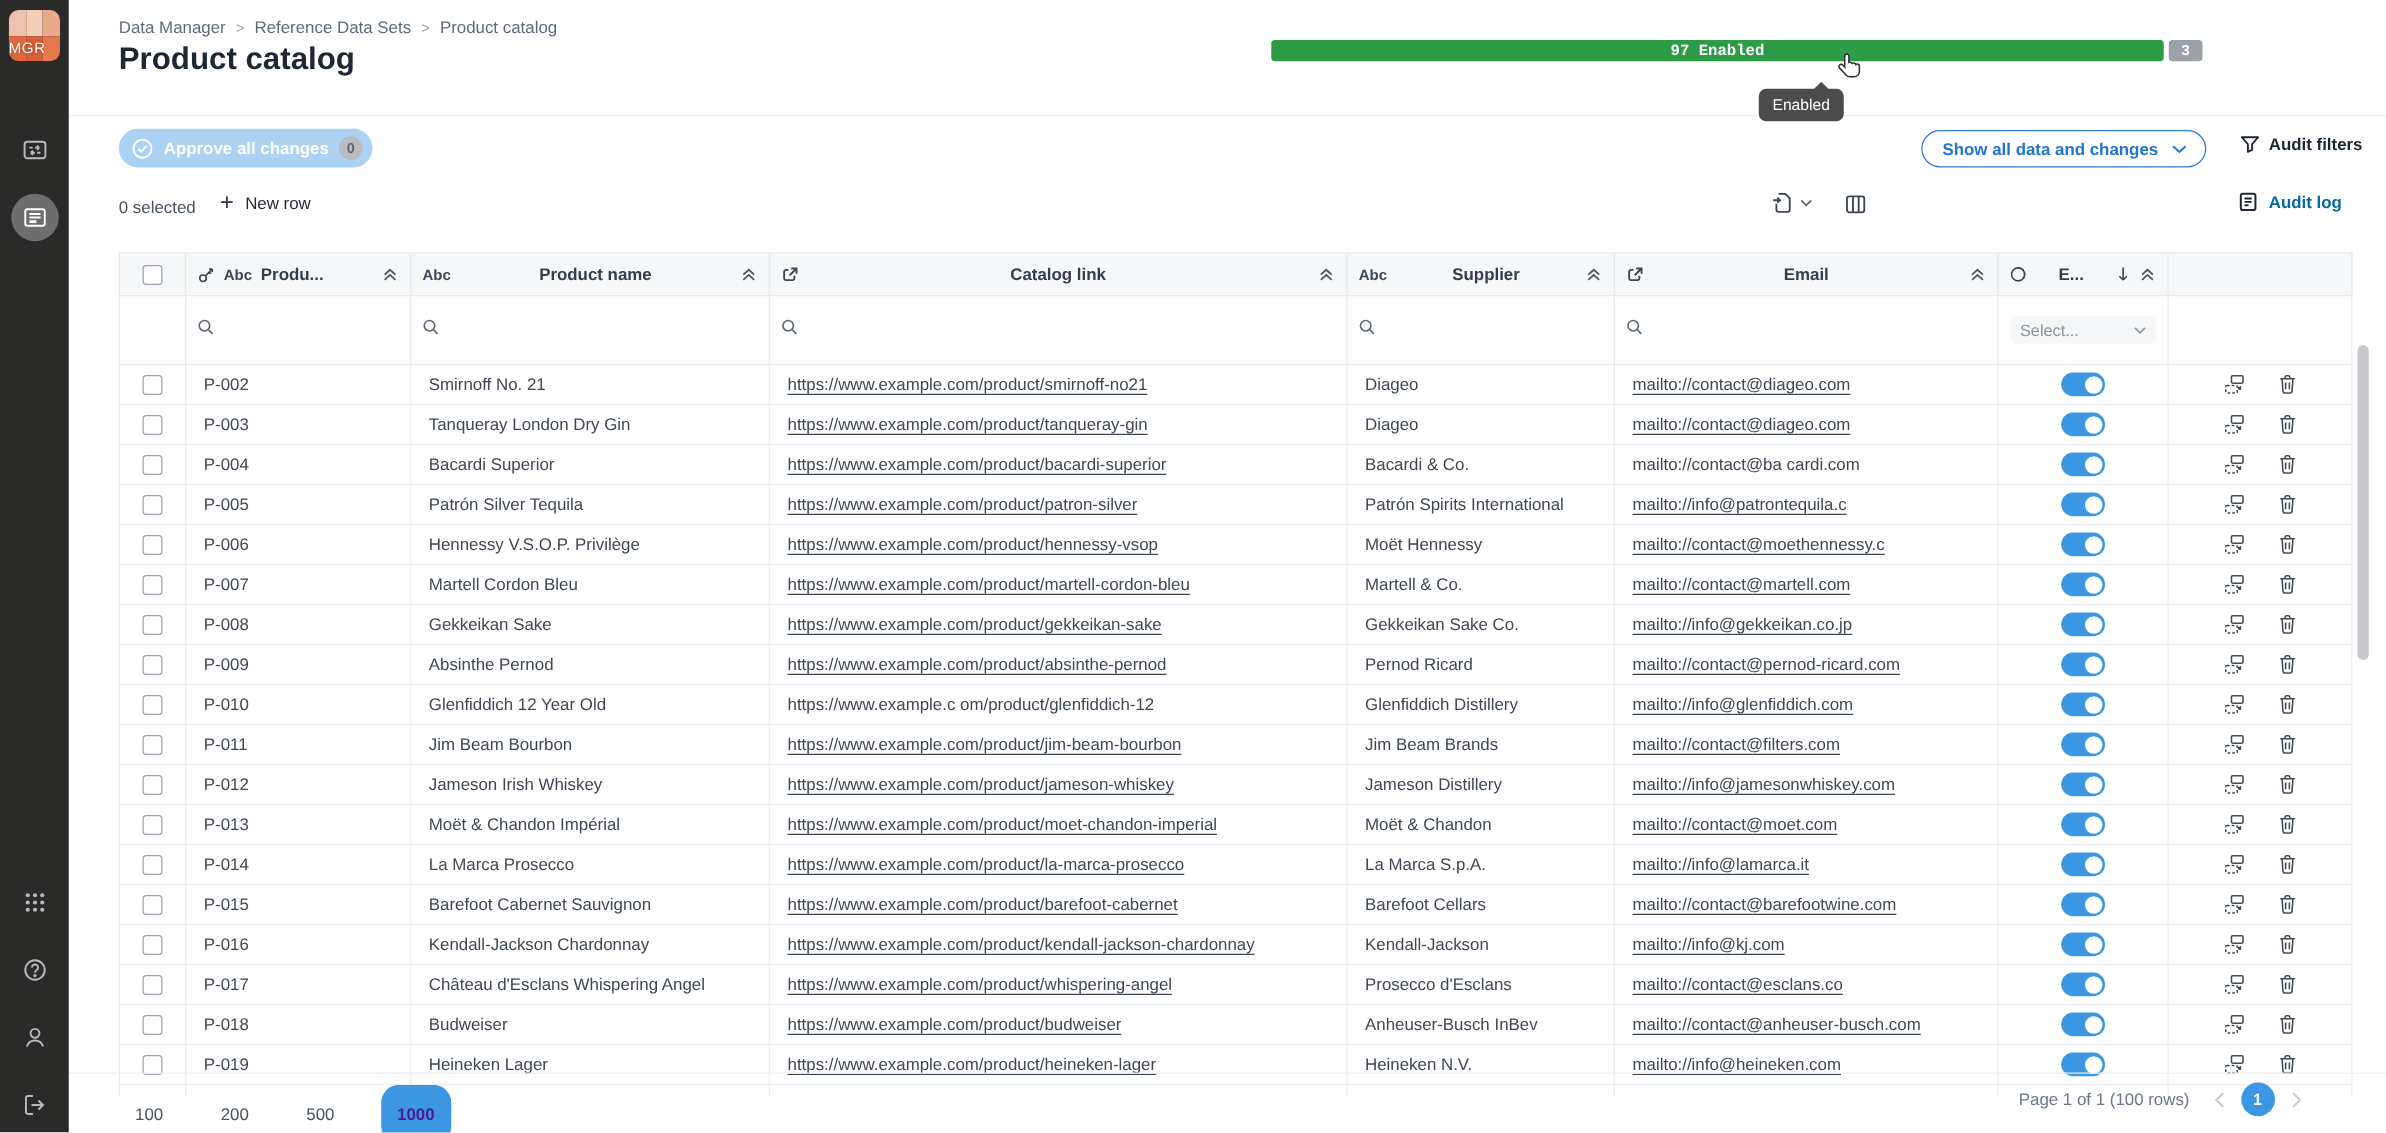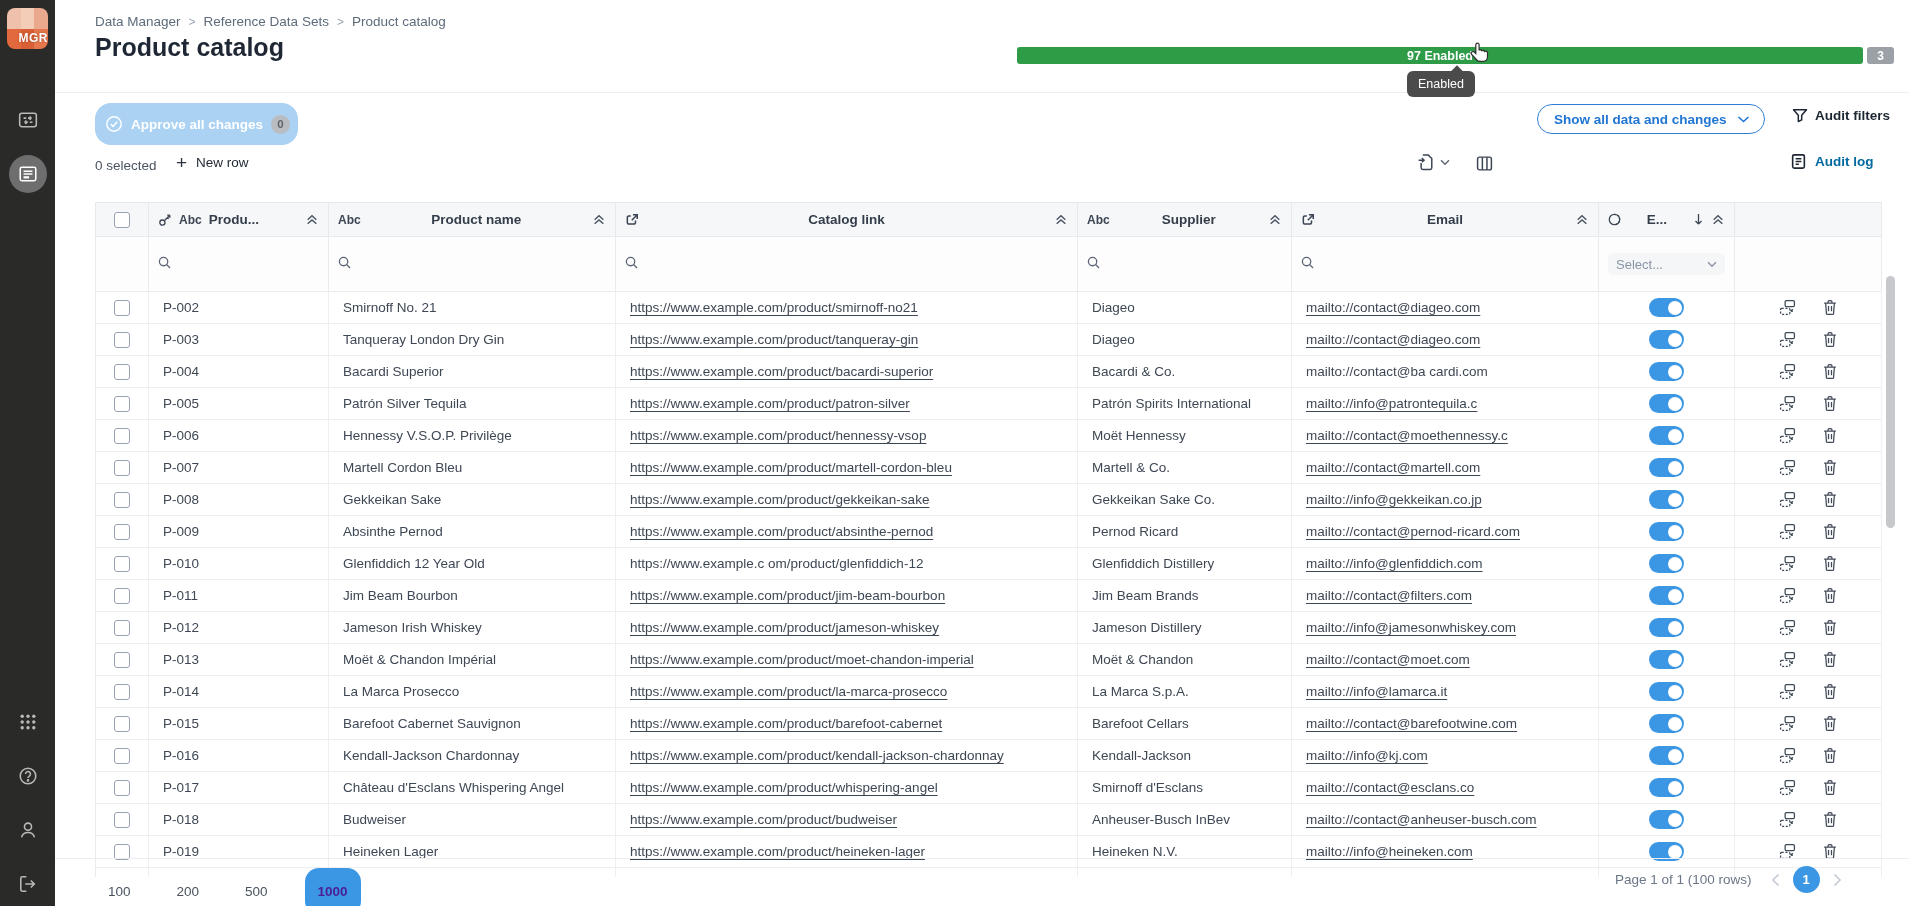--- a/index.html
+++ b/index.html
@@ -5,43 +5,43 @@
   * { margin:0; padding:0; box-sizing:border-box; }
   html,body { width:1909px; height:906px; background:#fff; font-family:"Liberation Sans", sans-serif; overflow:hidden; }
   .app { position:relative; width:1909px; height:906px; }
 
   
   .sidebar { position:absolute; left:0; top:0; width:55px; height:906px; background:#2a2a29; z-index:5; }
   .logo { position:absolute; left:7px; top:8px; width:41px; height:41px; border-radius:8px; overflow:hidden; display:grid; grid-template-columns:1fr 1fr 1fr; grid-template-rows:1fr 1fr; }
   .logo i { display:block; }
   .logo .t1{background:#efc0ab}.logo .t2{background:#f3cdb8}.logo .t3{background:#eaa98d}
   .logo .t4{background:#e2693d}.logo .t5{background:#d85f36}.logo .t6{background:#e4774c}
-  .logo span { position:absolute; left:0; right:0; bottom:4px; text-align:right; color:#fff; font-weight:700; font-size:12px; letter-spacing:.5px; text-shadow:0 0 2px rgba(120,40,10,.6); }
+  .logo span { position:absolute; left:0; right:0; bottom:4px; text-align:left; color:#fff; font-weight:400; font-size:12px; letter-spacing:.5px; text-shadow:0 0 2px rgba(120,40,10,.6); }
   .side-ic { position:absolute; left:50%; transform:translate(-50%,-50%); color:#b9b9b9; display:flex; align-items:center; justify-content:center; }
   .side-active { width:38px; height:38px; border-radius:50%; background:#6e6e6e; }
   .side-ic svg { display:block; }
 
   
   .main { position:absolute; left:55px; top:0; width:1854px; height:906px; background:#fff; }
   .crumbs { position:absolute; left:40px; top:14px; font-size:13.5px; color:#5d6b7a; display:flex; gap:8px; align-items:center; }
   .crumbs .sep { color:#9aa5b1; font-size:12px; }
   .page-title { position:absolute; left:40px; top:33px; font-size:25px; font-weight:700; color:#1e2733; }
   .divider { position:absolute; left:0; width:1854px; height:1px; background:#ebedf0; }
   .d1 { top:92px; } .d2 { top:858px; }
 
   
-  .sumbar { position:absolute; left:962px; top:47px; width:877px; height:17px; display:flex; gap:4px; }
+  .sumbar { position:absolute; left:962px; top:32px; width:745px; height:17px; display:flex; gap:4px;font-family:Liberation Mono, monospace; }
   .sum-green { flex:1; background:#2e9b47; border-radius:3px; display:flex; align-items:center; justify-content:center; color:#fff; font-size:12.5px; font-weight:700; }
   .sum-gray { width:27px; background:#9ba1a7; border-radius:3px; color:#fff; font-size:12px; font-weight:700; display:flex; align-items:center; justify-content:center; }
   .cursor { position:absolute; left:1413px; top:42px; z-index:30; }
   .tooltip { position:absolute; left:1352px; top:71px; background:#4b4b4b; color:#fff; font-size:12.5px; padding:6px 11px; border-radius:6px; z-index:25; }
   .tooltip:after { content:""; position:absolute; top:-4px; right:14px; width:8px; height:8px; background:#4b4b4b; transform:rotate(45deg); }
 
   
-  .approve { position:absolute; left:40px; top:103px; height:42px; background:#abd2f3; border:none; border-radius:16px; color:#fff; font-weight:700; font-size:13.5px; display:flex; align-items:center; gap:8px; padding:0 8px 0 10px; }
+  .approve { position:absolute; left:40px; top:103px; height:31px; background:#abd2f3; border:none; border-radius:16px; color:#fff; font-weight:700; font-size:13.5px; display:flex; align-items:center; gap:8px; padding:0 8px 0 10px; }
   .approve .badge { background:#b9bdc2; color:#5e6призnan; color:#5e646b; width:19px; height:19px; border-radius:50%; font-size:11.5px; display:flex; align-items:center; justify-content:center; font-weight:700; }
   .show-all { position:absolute; left:1482px; top:104px; height:30px; border:1.5px solid #2e7fd4; background:#fff; border-radius:16px; color:#2176d2; font-weight:700; font-size:13.5px; display:flex; align-items:center; gap:10px; padding:0 14px 0 16px; }
   .audit-filters { position:absolute; left:1737px; top:108px; display:flex; align-items:center; gap:7px; color:#1c2733; font-weight:700; font-size:13.5px; background:none; border:none; }
 
   
   .sel-count { position:absolute; left:40px; top:158px; font-size:13.5px; color:#49535f; }
   .new-row { position:absolute; left:121px; top:153px; display:flex; align-items:center; gap:9px; font-size:13.5px; color:#1f2733; background:none; border:none; }
   .new-row .plus { font-size:19px; font-weight:400; color:#2b3440; line-height:1; }
   .tool-ic { position:absolute; background:none; border:none; color:#3c4654; display:flex; align-items:center; gap:4px; }
   .export-btn { left:1362px; top:153px; }
@@ -808,21 +808,21 @@
         </td>
       </tr>
 
       <tr>
         <td class="c-center">
               <div class="cb"></div>
             </td>
         <td>P-017</td>
         <td>Château d'Esclans Whispering Angel</td>
         <td><span class="link">https://www.example.com/product/whispering-angel</span></td>
-        <td>Smirnoff d'Esclans</td>
+        <td>Prosecco d'Esclans</td>
         <td><span class="link">mailto://contact@esclans.co</span></td>
         <td class="c-center"><span class="toggle"></span></td>
         <td class="c-center">
           <div class="rowacts">
             <button>
               <svg width="17" height="17" viewBox="0 0 16 16" fill="none" stroke="currentColor" stroke-width="1.2">
                 <rect x="5.8" y="1.5" width="8.7" height="5.6" rx="1"></rect>
                 <rect x="1.5" y="8.9" width="8.7" height="5.6" rx="1" stroke-dasharray="2 1.5"></rect>
                 <path d="M13 9.7l-1.8 1.9m0 0v-1.8m0 1.8h1.8"></path>
               </svg>

